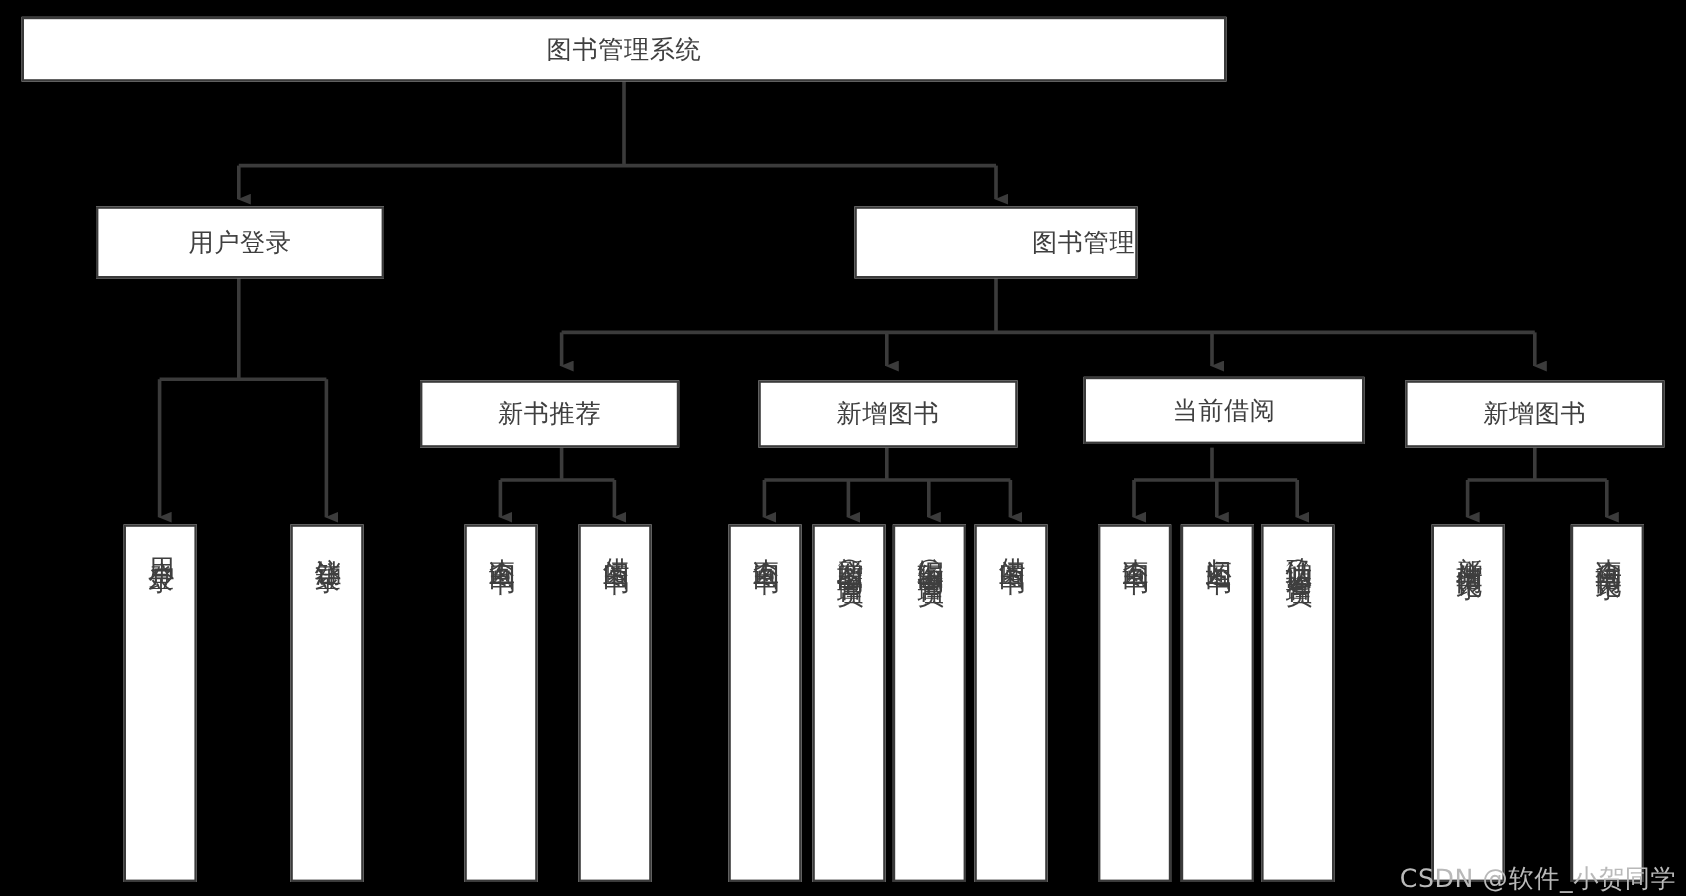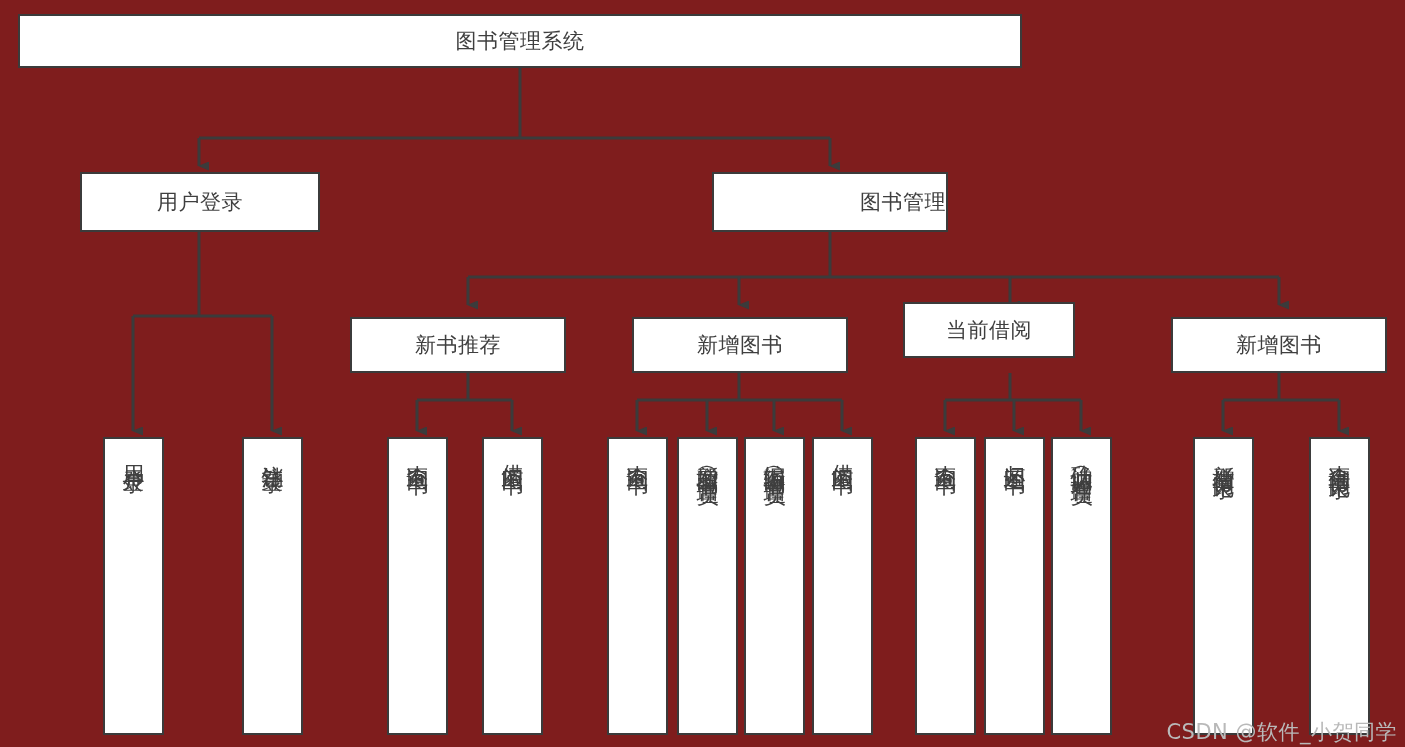--- a/index.html
+++ b/index.html
@@ -7,21 +7,21 @@
     padding: 0;
     background: #ffffff;
   }
   body {
     font-family: "DejaVu Sans", "Liberation Sans", sans-serif;
   }
   #canvas {
     position: relative;
     width: 1405px;
     height: 747px;
-    background: #7f1d1d;
+    background: #000000;
     overflow: hidden;
   }
   svg.wires {
     position: absolute;
     left: 0;
     top: 0;
     width: 1405px;
     height: 747px;
     pointer-events: none;
   }
@@ -130,21 +130,21 @@
   <div class="node" style="left:712px; top:172px; width:236px; height:60px;justify-content:flex-end;">
     <span class="label">图书管理</span>
   </div>
 
   <div class="node" style="left:350px; top:317px; width:216px; height:56px;">
     <span class="label">新书推荐</span>
   </div>
   <div class="node" style="left:632px; top:317px; width:216px; height:56px;">
     <span class="label">新增图书</span>
   </div>
-  <div class="node" style="left:903px; top:302px; width:172px; height:56px;text-align:right;">
+  <div class="node" style="left:903px; top:314px; width:234px; height:56px;text-align:right;">
     <span class="label">当前借阅</span>
   </div>
   <div class="node" style="left:1171px; top:317px; width:216px; height:56px;">
     <span class="label">新增图书</span>
   </div>
 
   <div class="node vertical" style="left:103px; top:437px; width:61px; height:298px;">
     <span class="label">用户登录</span>
   </div>
   <div class="node vertical" style="left:242px; top:437px; width:61px; height:298px;">

